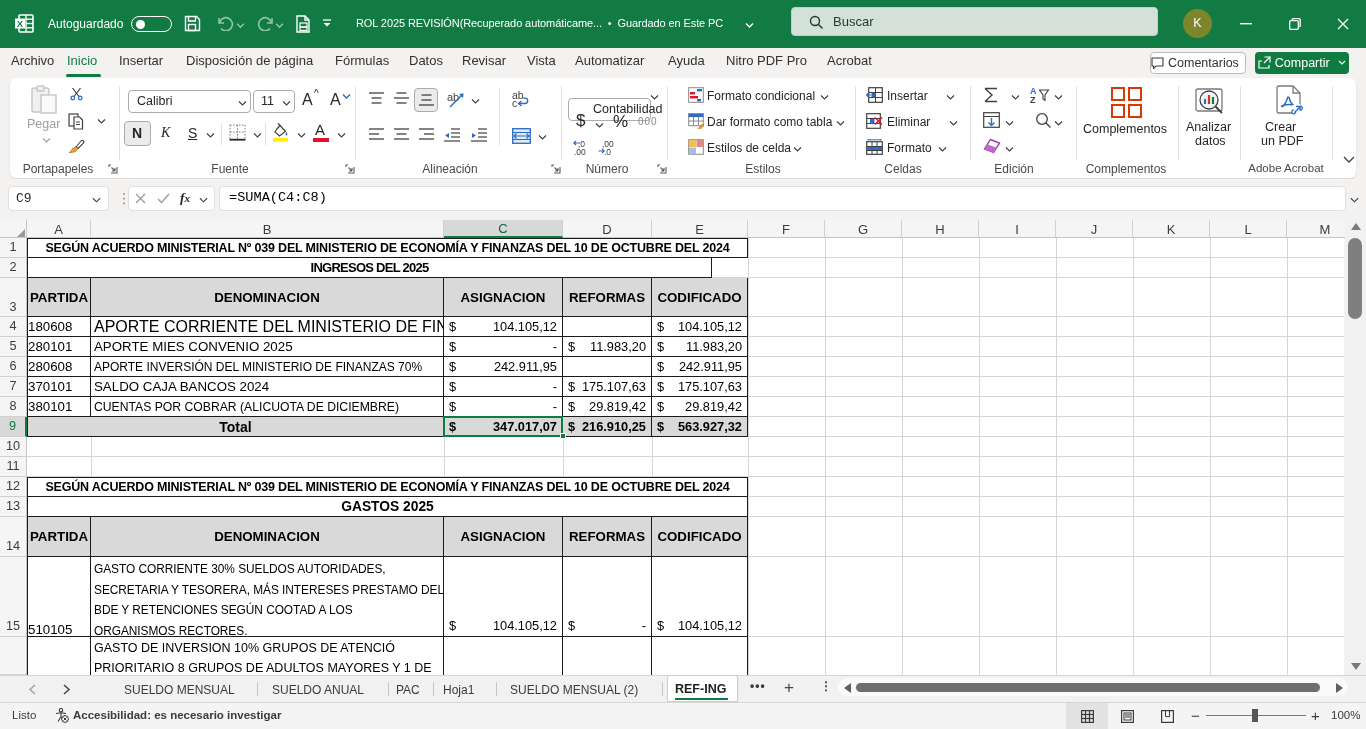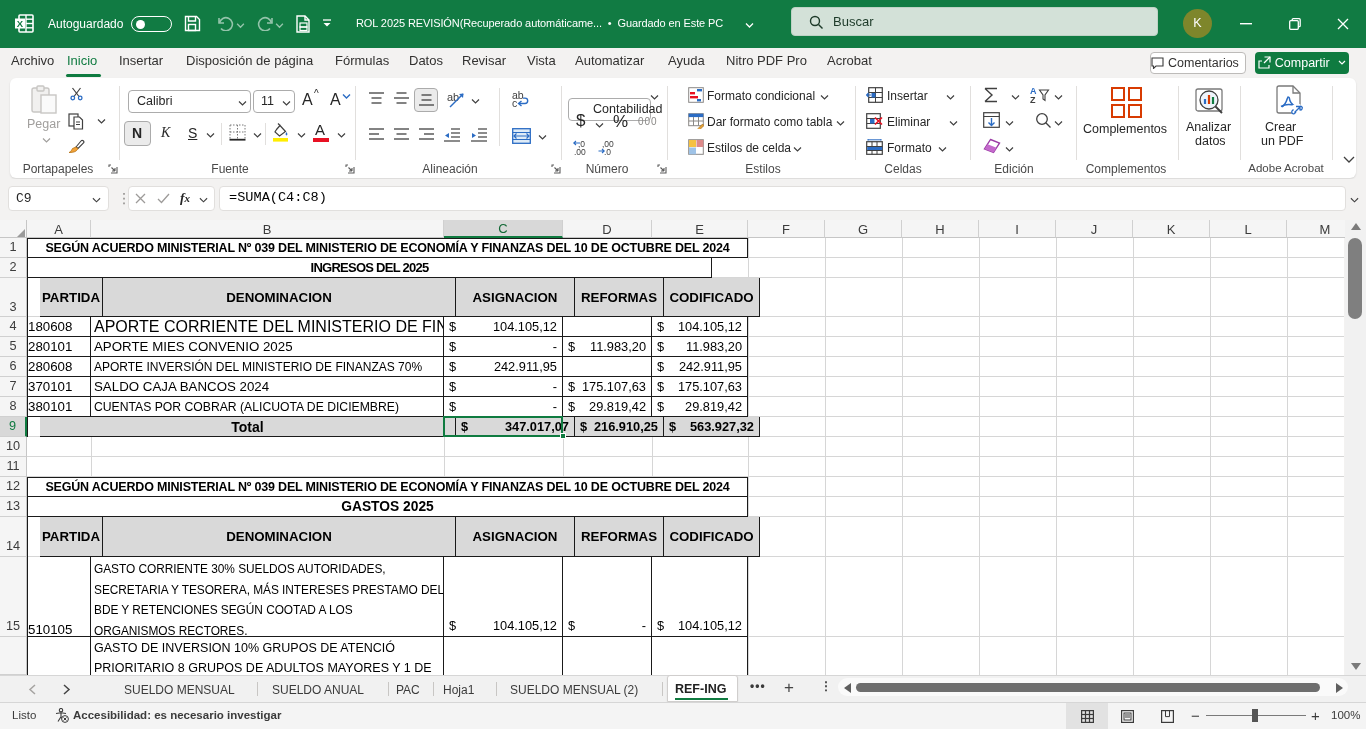--- a/index.html
+++ b/index.html
@@ -36,21 +36,21 @@
 #ffield{left:219px;top:186px;width:1127px;height:25px;background:#fff;border:1px solid #e1dfdd;border-radius:4px;}
 .mono{font-family:"Liberation Mono",monospace;}
 
 #sheet{left:0;top:220px;width:1344px;height:455px;background:#fff;}
 .colh{position:absolute;top:220px;height:18px;font-size:13px;color:#3c3c3c;text-align:center;line-height:19px;background:#f5f5f5;border-right:1px solid #d0d0d0;border-bottom:1px solid #c6c6c6;}
 .rowh{position:absolute;left:0;width:27px;font-size:12.7px;color:#3c3c3c;text-align:center;background:#f5f5f5;border-bottom:1px solid #d0d0d0;border-right:1px solid #c6c6c6;}
 .gridv{position:absolute;top:238px;height:437px;width:1px;background:#d6d6d6;}
 .gridh{position:absolute;left:27px;width:1317px;height:1px;background:#d6d6d6;}
 .cell{position:absolute;font-size:13.3px;color:#000;overflow:hidden;white-space:nowrap;background:#fff;border-right:1px solid #1a1a1a;border-bottom:1px solid #1a1a1a;}
 .b{font-weight:bold;}
-.gray{background:#d9d9d9;margin-left:12px;}
+.gray{background:#d9d9d9;}
 .ctr{text-align:center;}
 .acc{display:flex;justify-content:space-between;padding:0 5px;align-items:center;font-size:12.8px;}
 .accb{align-items:flex-end;padding-bottom:3px;}
 .num{text-align:left;padding-right:3px;}
 .txt2{padding-left:3px;}
 
 #tabbar{left:0;top:675px;width:1366px;height:27px;background:#f1f1f1;border-top:1px solid #d6d6d6;}
 .stab{position:absolute;top:0;font-size:12px;color:#3b3b3b;white-space:nowrap;}
 
 #statusbar{left:0;top:702px;width:1366px;height:27px;background:#f4f4f4;border-top:1px solid #d6d6d6;font-size:11.5px;color:#3b3b3b;padding-left:45px;}

